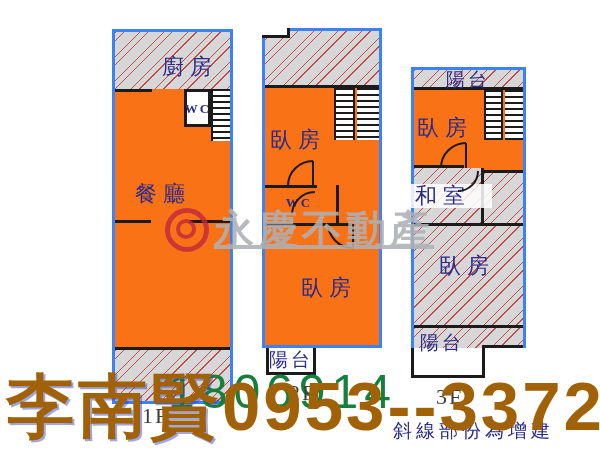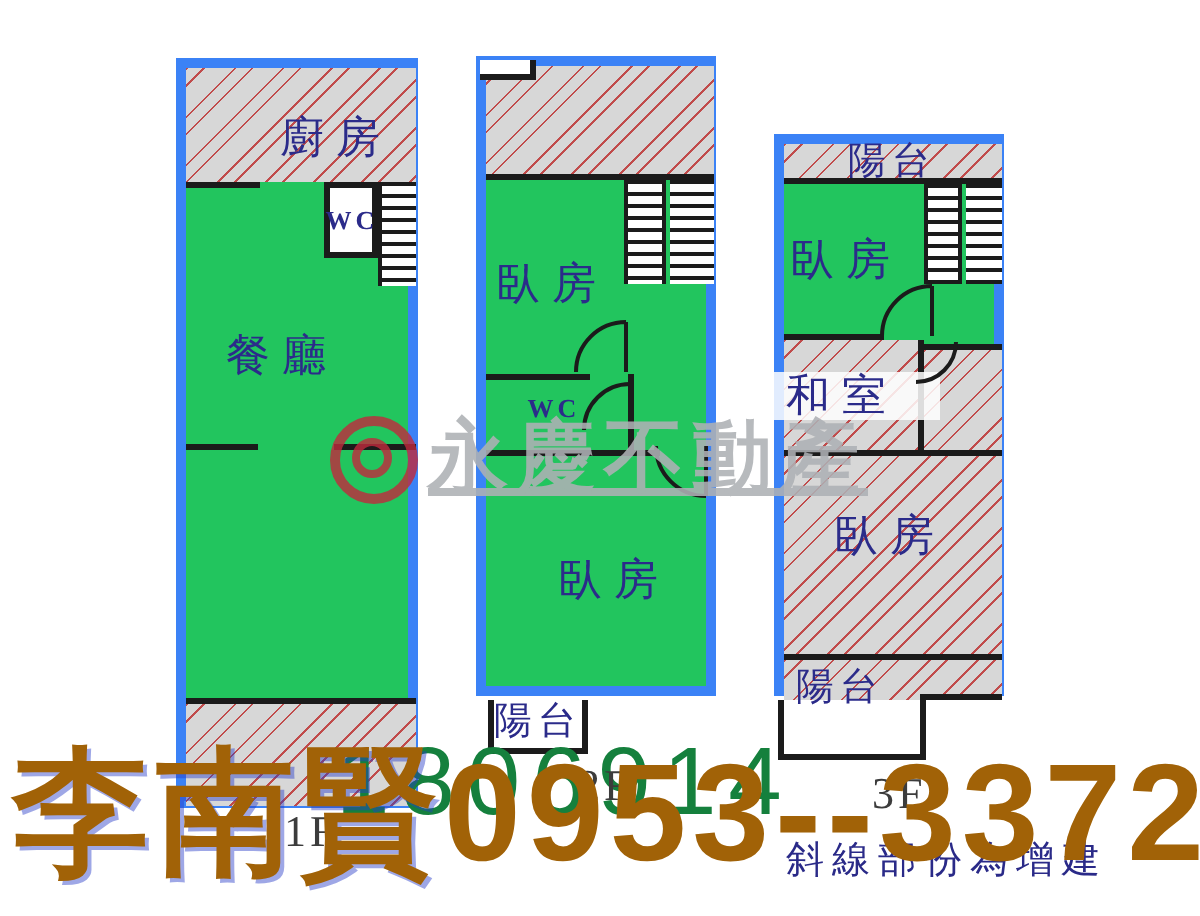--- a/index.html
+++ b/index.html
@@ -3,22 +3,22 @@
 <meta charset="utf-8">
 <style>
   html,body{margin:0;padding:0;}
   body{
     width:600px;height:458px;position:relative;background:#ffffff;
     font-family:"Liberation Sans",sans-serif;overflow:hidden;
   }
   .abs{position:absolute;}
   
   .plan{
-    position:absolute;background:#22c55e;border:5px solid #3b82f6;
-    box-sizing:border-box;z-index:1;
+    position:absolute;background:#f97316;border:3px solid #3b82f6;
+    box-sizing:border-box;z-index:1;margin-left:24px;
   }
   .plan *{box-sizing:border-box;}
   .wall{position:absolute;background:#1b1b1b;}
   .hatch{
     position:absolute;background-color:#d7d7d7;
     background-image:repeating-linear-gradient(135deg,
       rgba(190,60,60,.9) 0 1px, transparent 1px 6px,
       rgba(190,60,60,.9) 6px 7px, transparent 7px 17px);
   }
   .stairs{
@@ -72,21 +72,21 @@
 <body>
 
 <div class="plan" style="left:88px;top:29px;width:121px;height:375px;">
   <div class="hatch" style="left:0;top:0;width:115px;height:57px;"></div>
   <span class="room-label" style="left:75px;top:35px;">廚房</span>
   <div class="wall" style="left:0;top:57px;width:37px;height:3px;"></div>
   <div class="abs" style="left:69px;top:57px;width:27px;height:38px;border:3px solid #1b1b1b;background:#fff;">
     <span class="wc-label" style="left:11px;top:16px;">WC</span>
   </div>
   <div class="stairs" style="left:96px;top:57px;width:19px;height:52px;border-left:2px solid #1b1b1b;"></div>
-  <span class="room-label" style="left:48px;top:144px;">餐廳</span>
+  <span class="room-label" style="left:48px;top:162px;">餐廳</span>
   <div class="wall" style="left:0;top:188px;width:36px;height:3px;"></div>
   <div class="wall" style="left:74px;top:188px;width:41px;height:3px;"></div>
   <div class="hatch" style="left:0;top:315px;width:115px;height:54px;border-top:3px solid #1b1b1b;"></div>
 </div>
 <span class="floor-label" style="left:142px;top:405px;">1F</span>
 
 <div class="plan" style="left:238px;top:28px;width:120px;height:320px;">
   <div class="hatch" style="left:0;top:0;width:114px;height:57px;border-bottom:3px solid #1b1b1b;"></div>
   <div class="abs" style="left:-3px;top:-3px;width:28px;height:10px;background:#fff;border-right:3px solid #1b1b1b;border-bottom:3px solid #1b1b1b;"></div>
   <div class="stairs" style="left:69px;top:57px;width:21px;height:52px;border-left:2px solid #1b1b1b;border-right:2px solid #1b1b1b;"></div>

